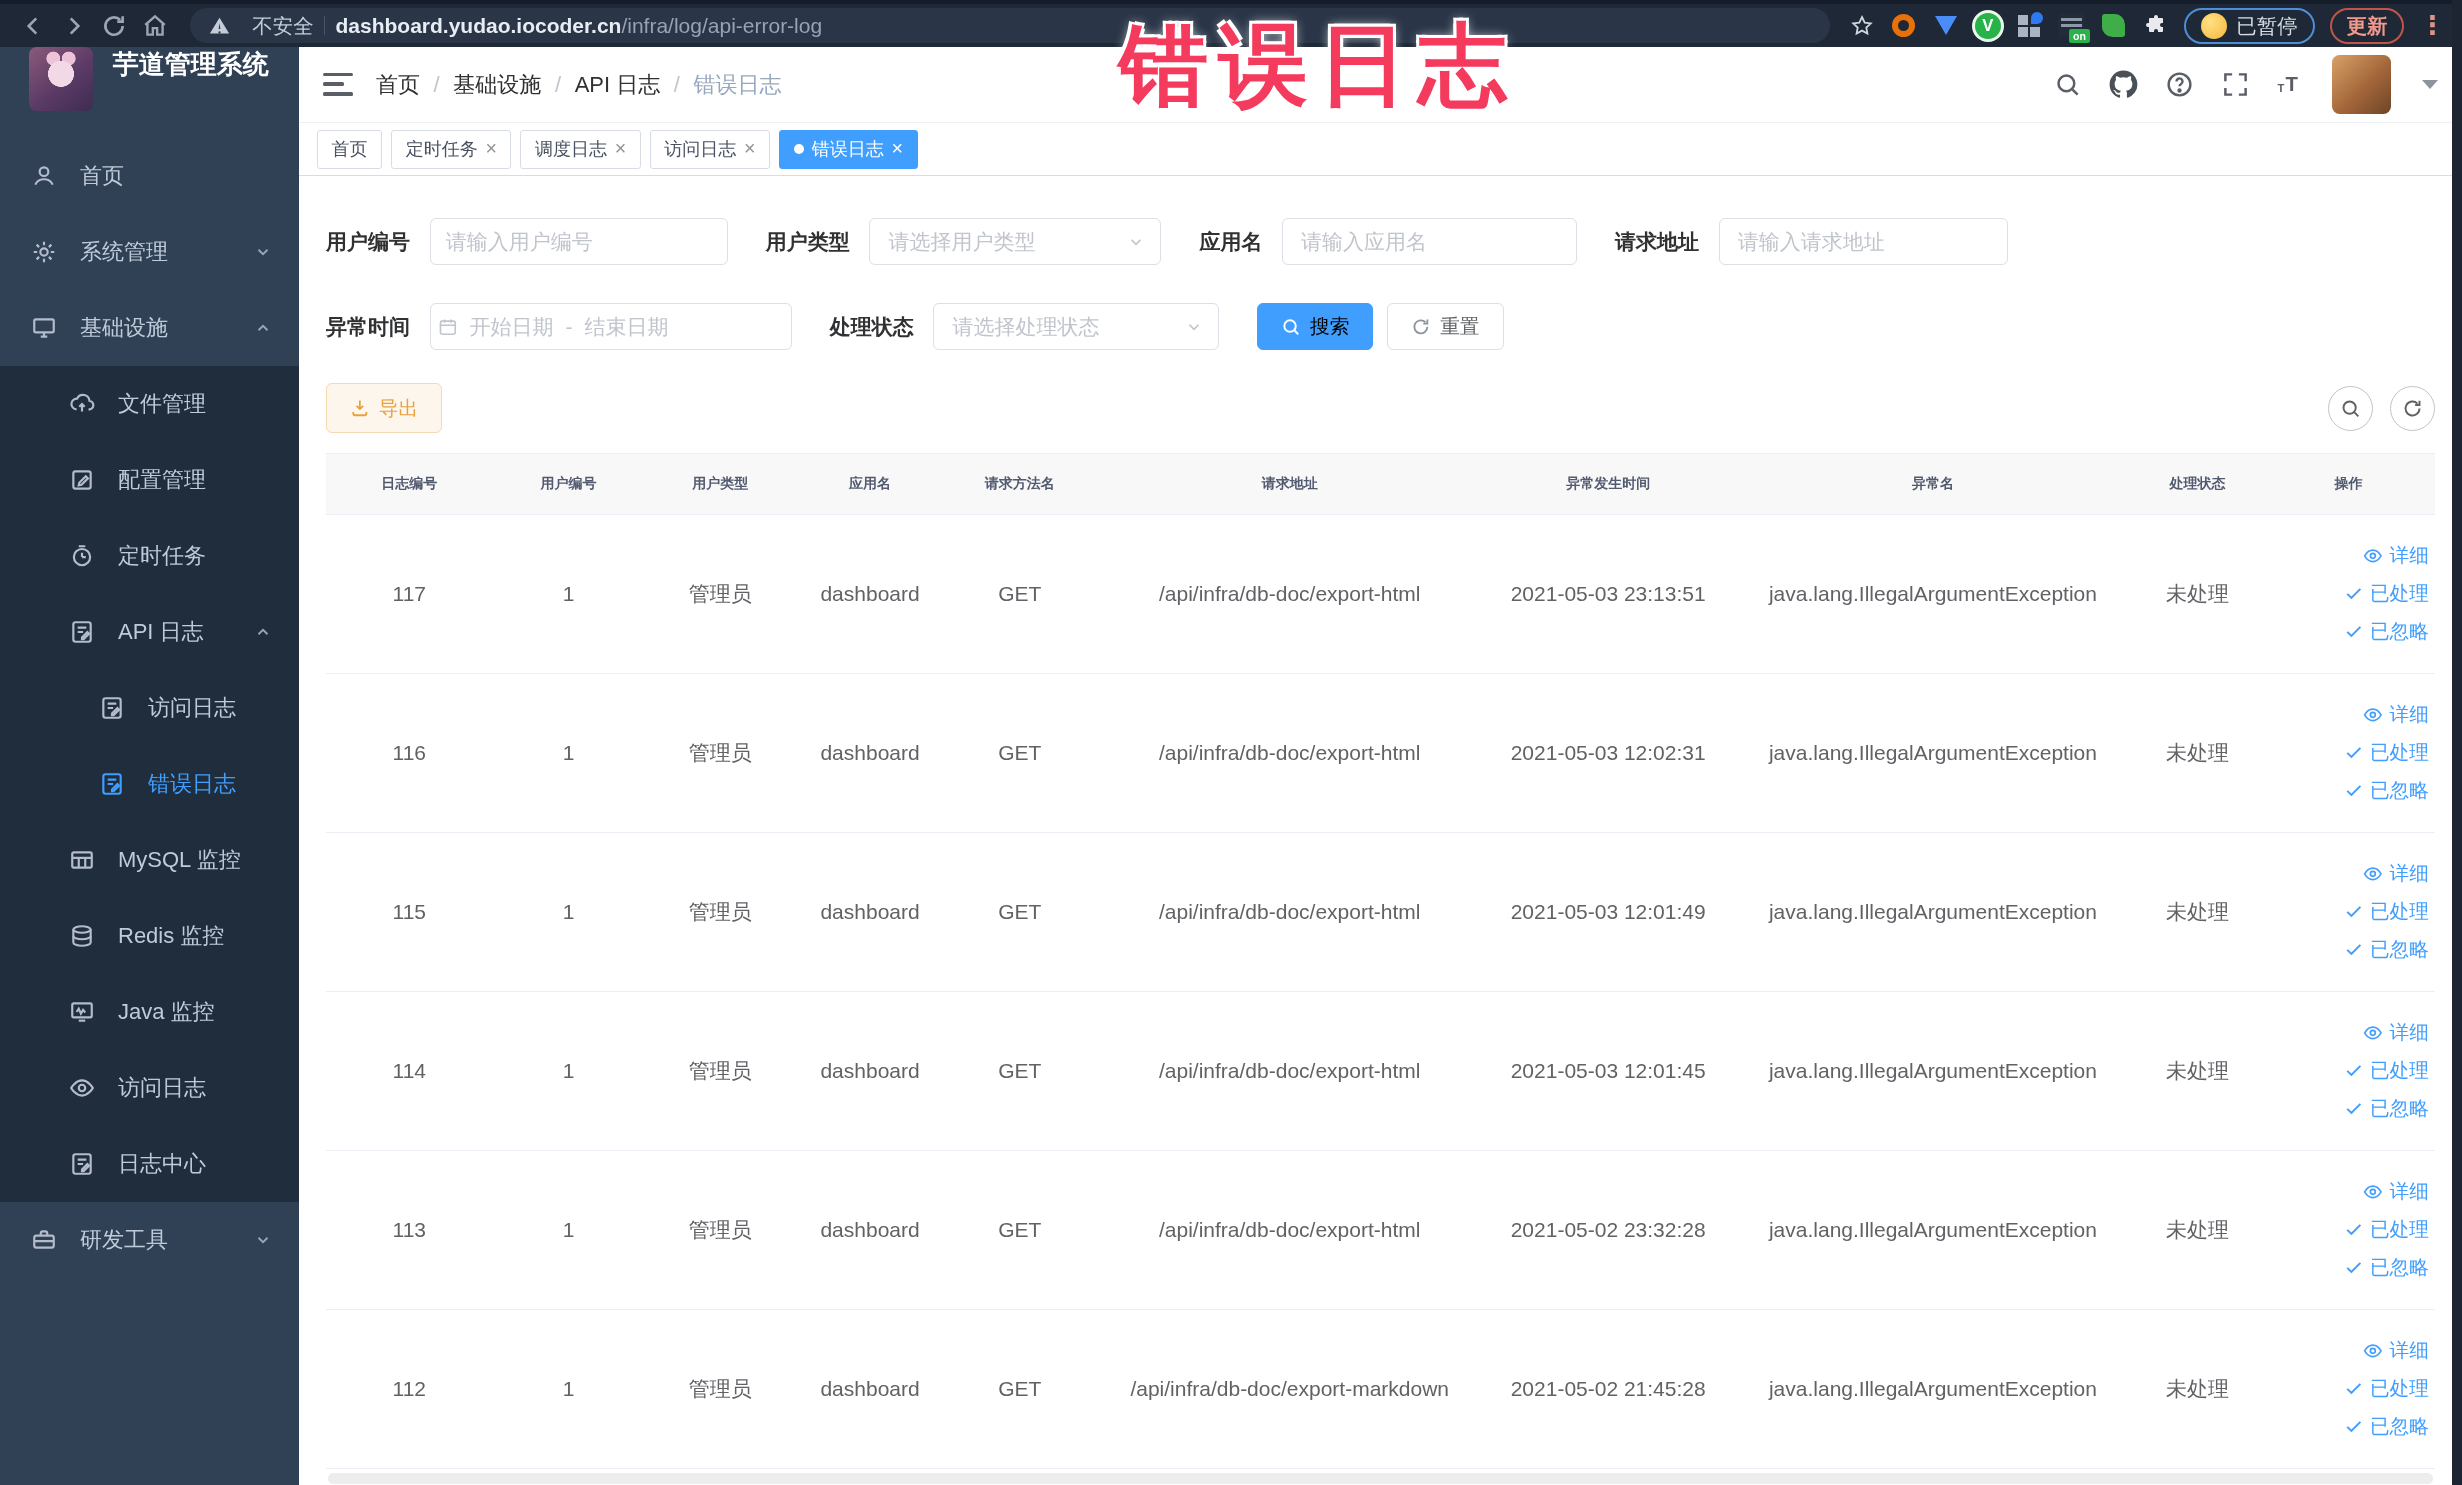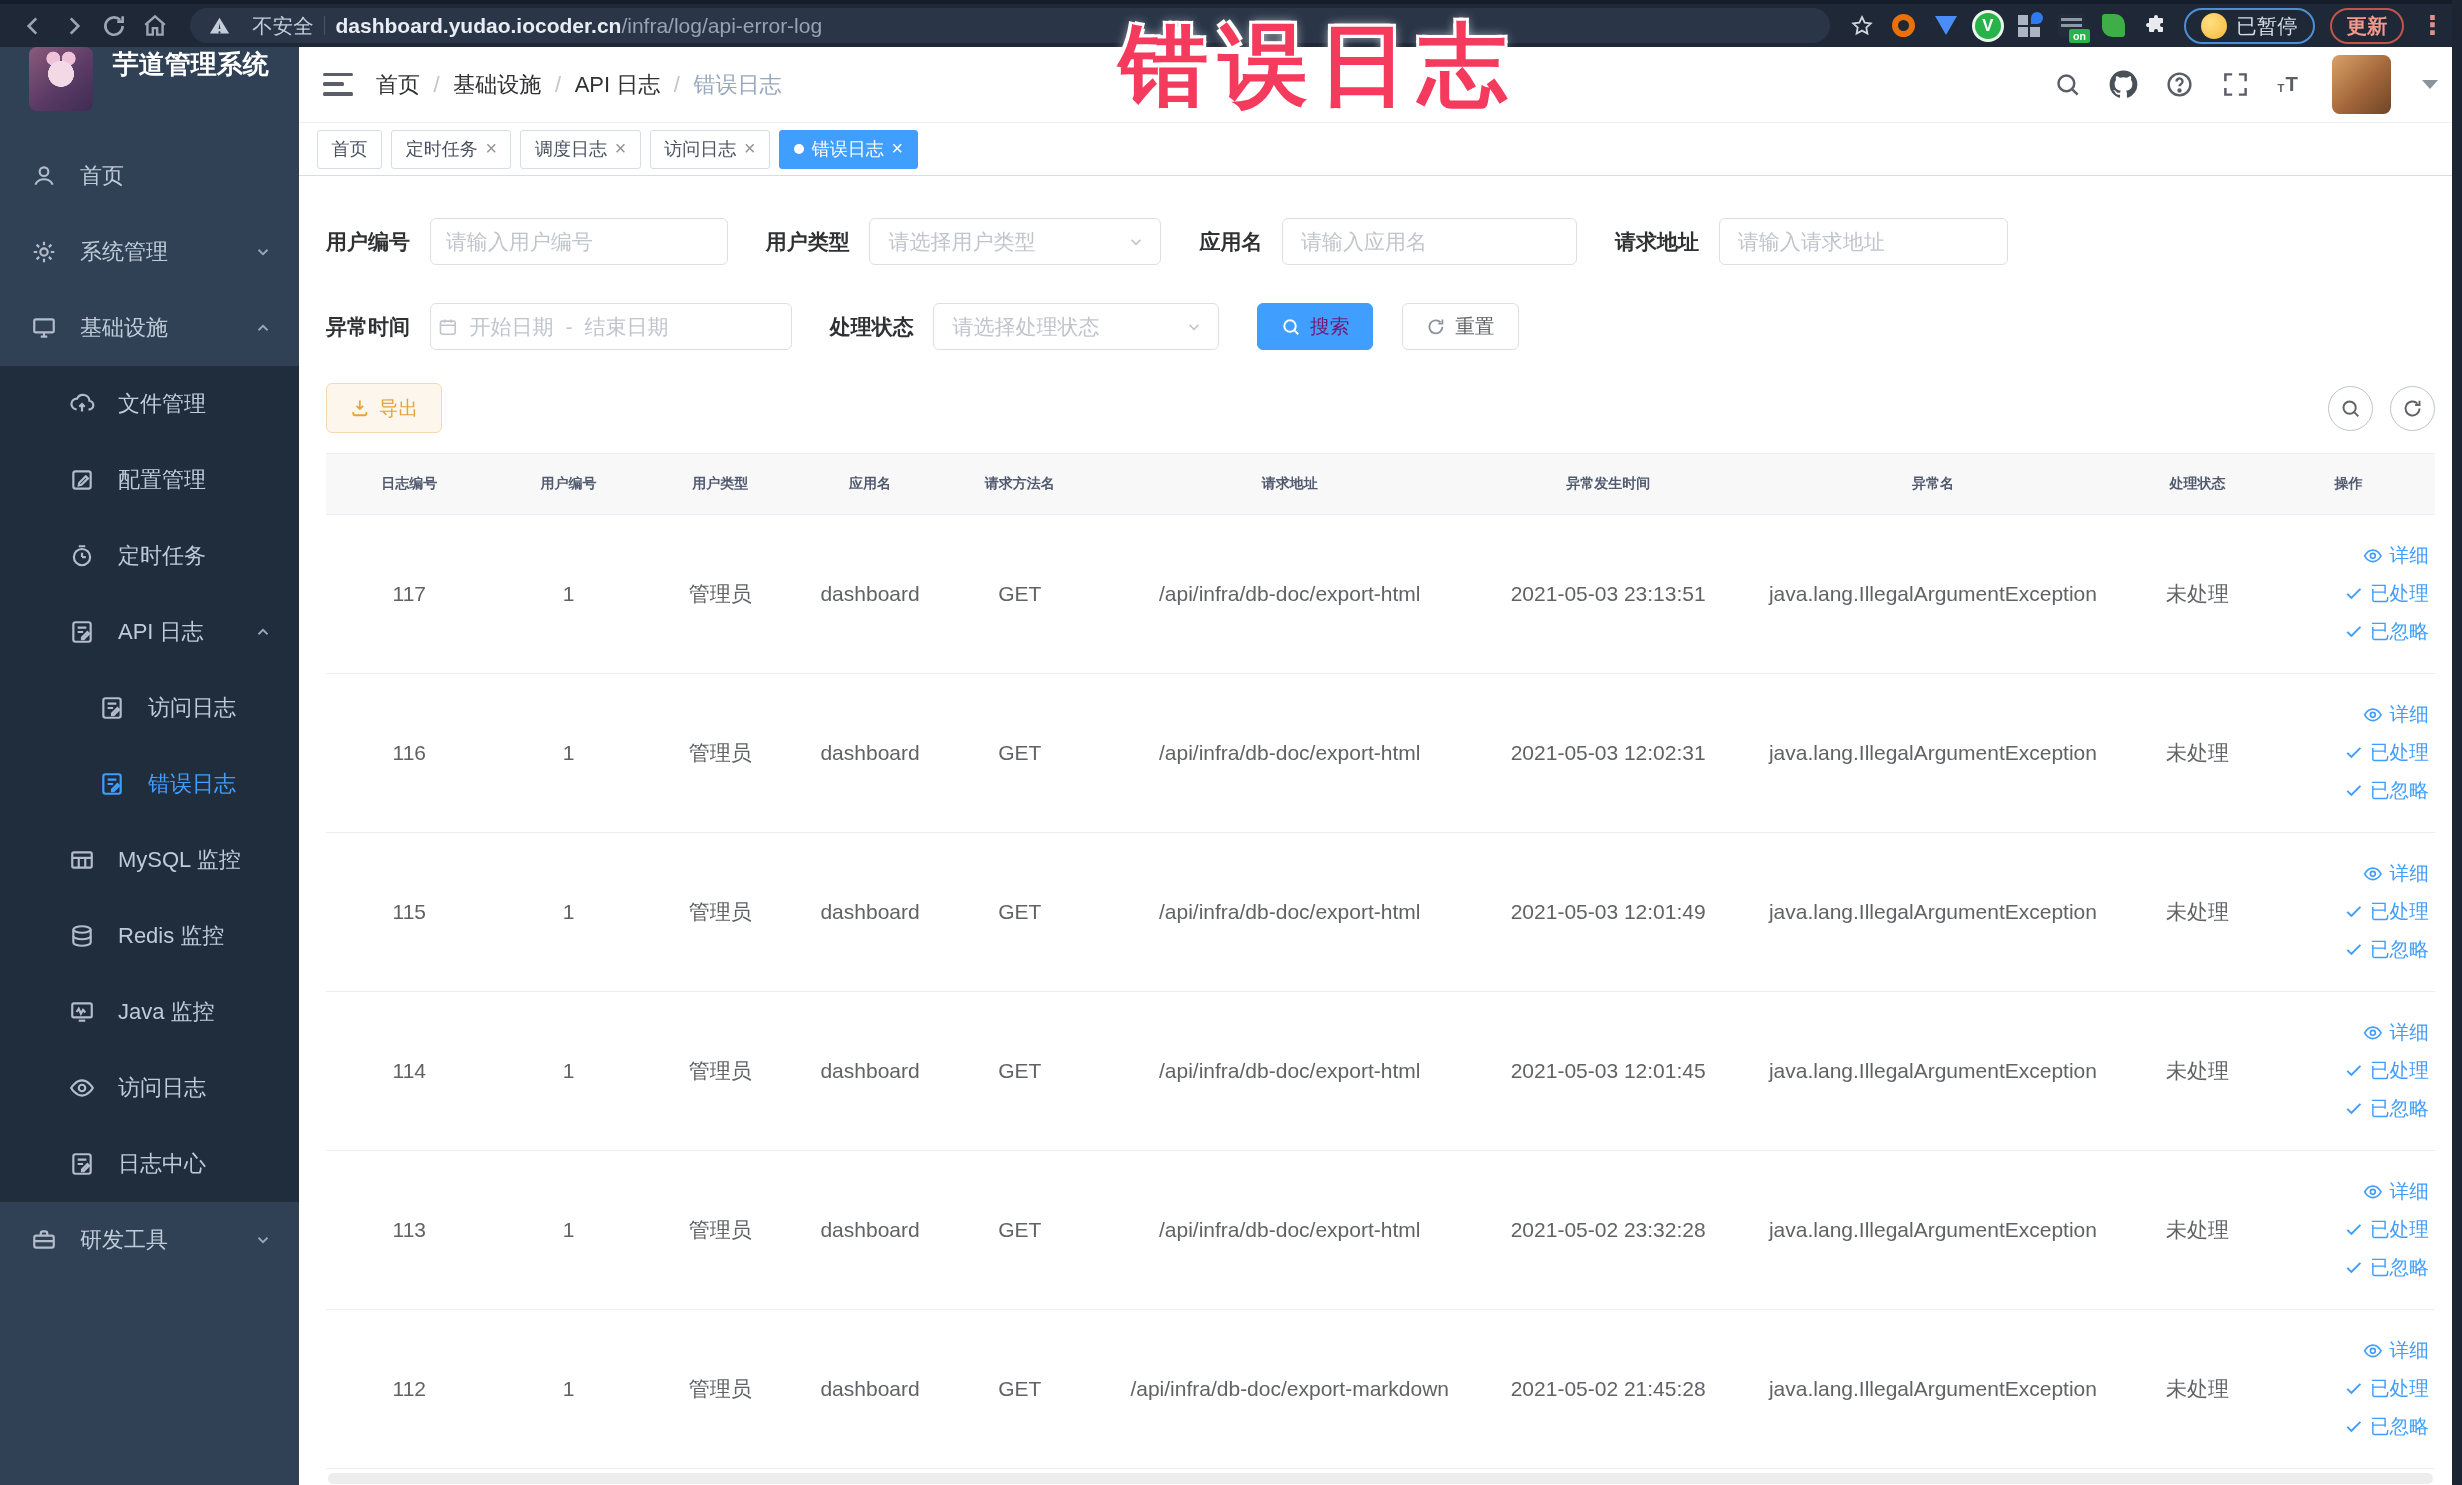--- a/index.html
+++ b/index.html
@@ -92,21 +92,21 @@
   .tinput { height:47px; border:0.8px solid #dcdfe6; border-radius:6px; padding:0 18px; font-size:21px; color:#606266;
             font-family:inherit; outline:none; background:#fff; }
   .tinput::placeholder { color:#c0c4cc; }
   .selectbox { height:47px; border:0.8px solid #dcdfe6; border-radius:6px; padding:0 15px 0 18px; display:flex; align-items:center;
                justify-content:space-between; color:#c0c4cc; font-size:21px; background:#fff; cursor:pointer; }
   .rangebox { height:47px; border:0.8px solid #dcdfe6; border-radius:6px; display:flex; align-items:center; gap:12px;
               padding:0 7px; color:#c0c4cc; font-size:21px; background:#fff; }
   .rangebox .rsep { color:#c0c4cc; }
   .btn { height:47px; border-radius:6px; display:inline-flex; align-items:center; gap:9px; padding:0 23px; font-size:19.7px;
          cursor:pointer; border:0.8px solid #dcdfe6; background:#fff; color:#606266; white-space:nowrap; }
-  .btn.primary { background:#409eff; border-color:#409eff; color:#701a75; }
+  .btn.primary { background:#409eff; border-color:#409eff; color:#000000; }
   .btn.warn-plain { background:#fdf6ec; border-color:#f5dab1; color:#e6a23c; height:50px; }
   .toolbar-row { display:flex; align-items:center; margin-bottom:19.7px; }
   .circle-btns { margin-left:auto; display:flex; gap:16.7px; }
   .cbtn { width:45px; height:45px; border-radius:50%; border:0.8px solid #c0c4cc; background:#fff; color:#606266;
           display:flex; align-items:center; justify-content:center; cursor:pointer; }
 
   
   table.grid { width:100%; border-collapse:collapse; table-layout:fixed; }
   table.grid th { height:61px; background:#f8f8f9; color:#515a6e; font-size:14px; font-weight:bold; text-align:center;
                   border-top:0.8px solid #ebeef5; border-bottom:0.8px solid #ebeef5; white-space:nowrap; }
@@ -516,21 +516,21 @@
                 </svg>
             </div>
           </div>
           <button class="btn primary">
             <svg width="19.7" height="19.7" viewBox="0 0 24 24" fill="none" stroke="#fff" stroke-width="2.4">
                 <circle cx="11" cy="11" r="7"></circle>
                 <path d="M16.5 16.5L21 21"></path>
               </svg>
             <span>搜索</span>
           </button>
-          <button class="btn" style="margin-left:29px">
+          <button class="btn" style="margin-left:14px">
             <svg width="19.7" height="19.7" viewBox="0 0 24 24" fill="none" stroke="#8c939d" stroke-width="2.2">
                 <path d="M20 12a8 8 0 1 1-2.3-5.6"></path>
                 <path d="M20 3v5h-5"></path>
               </svg>
             <span>重置</span>
           </button>
         </div>
 
         <div class="toolbar-row">
           <button class="btn warn-plain">

